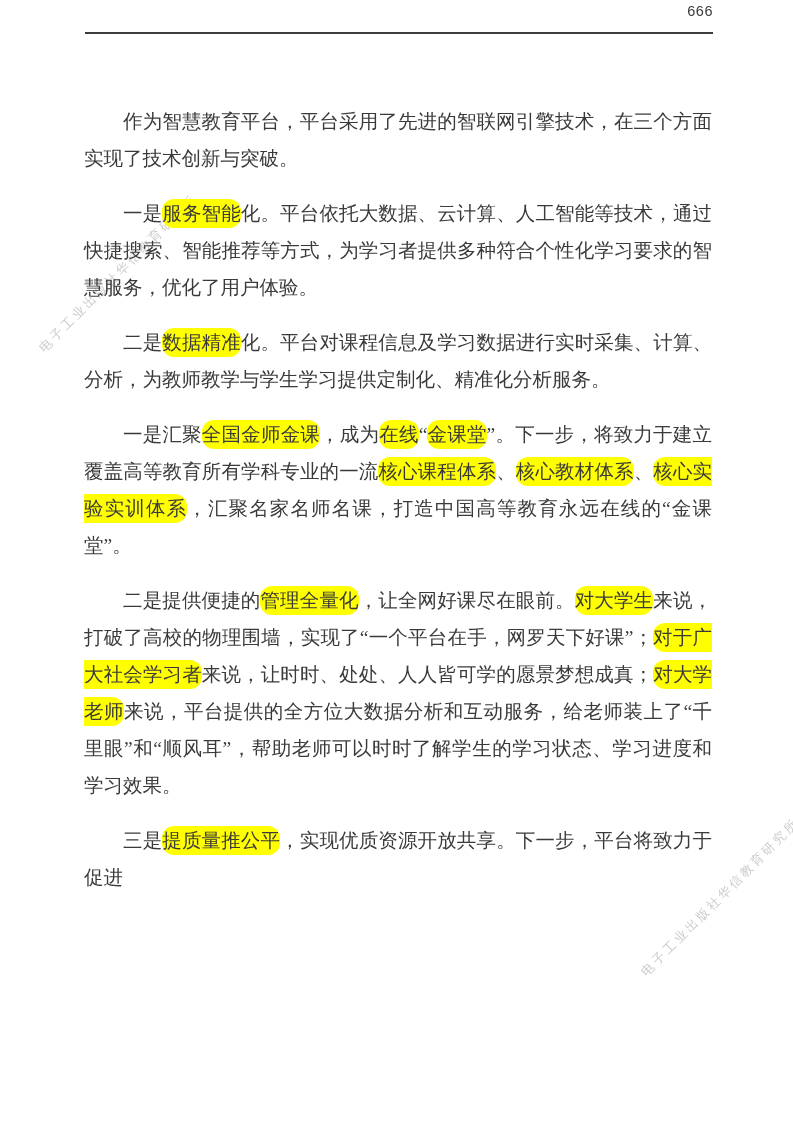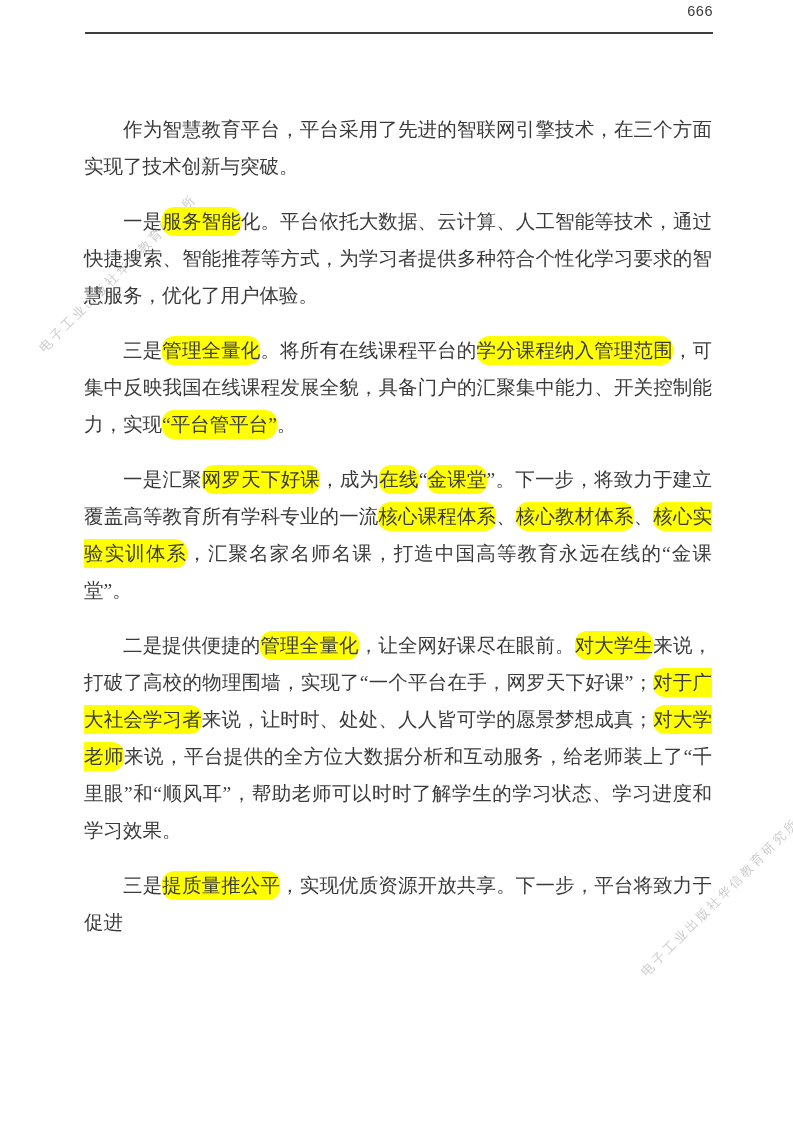--- a/index.html
+++ b/index.html
@@ -29,21 +29,21 @@
     background: var(--rule, #3e3e3e);
   }
   .content {
     position: absolute;
     top: 99px; left: 84px;
     width: 628px;
     color: var(--text, #3a3a3a);
     font-size: 19.5px;
   }
   .content p {
-    margin: 12px 0 18px 0;
+    margin: 4px 0 18px 0;
     line-height: 37px;
     text-align: justify;
     text-indent: 2em;
   }
   .content h2 {
     margin: 12px 0 18px 0;
     line-height: 37px;
     font-size: 19.5px;
     font-weight: bold;
     color: var(--heading, #262626);
@@ -74,18 +74,18 @@
 <div class="page">
   <span class="page-number">666</span>
   <div class="header-rule"></div>
 
   <div class="watermark wm1">电子工业出版社华信教育研究所</div>
   <div class="watermark wm2">电子工业出版社华信教育研究所</div>
 
   <main class="content">
       <p><span>作为智慧教育平台，平台采用了先进的智联网引擎技术，在三个方面实现了技术创新与突破。</span></p>
       <p><span>一是</span><span class="hl">服务智能</span><span>化。平台依托大数据、云计算、人工智能等技术，通过快捷搜索、智能推荐等方式，为学习者提供多种符合个性化学习要求的智慧服务，优化了用户体验。</span></p>
-      <p><span>三是</span><span class="hl">管理全量化</span><span>。将所有在线课程平台的</span><span class="hl">学分课程纳入管理范围</span><span>，可集中反映我国在线课程发展全貌，具备门户的汇聚集中能力、开关控制能力，实现</span><span class="hl">“平台管平台”</span><span>。</span></p>
-      <p><span>一是汇聚</span><span class="hl">网罗天下好课</span><span>，成为</span><span class="hl">在线</span><span>“</span><span class="hl">金课堂</span><span>”。下一步，将致力于建立覆盖高等教育所有学科专业的一流</span><span class="hl">核心课程体系</span><span>、</span><span class="hl">核心教材体系</span><span>、</span><span class="hl">核心实验实训体系</span><span>，汇聚名家名师名课，打造中国高等教育永远在线的“金课堂”。</span></p>
+      <p><span>二是</span><span class="hl">数据精准</span><span>化。平台对课程信息及学习数据进行实时采集、计算、分析，为教师教学与学生学习提供定制化、精准化分析服务。</span></p>
+      <p><span>一是汇聚</span><span class="hl">全国金师金课</span><span>，成为</span><span class="hl">在线</span><span>“</span><span class="hl">金课堂</span><span>”。下一步，将致力于建立覆盖高等教育所有学科专业的一流</span><span class="hl">核心课程体系</span><span>、</span><span class="hl">核心教材体系</span><span>、</span><span class="hl">核心实验实训体系</span><span>，汇聚名家名师名课，打造中国高等教育永远在线的“金课堂”。</span></p>
       <p><span>二是提供便捷的</span><span class="hl">管理全量化</span><span>，让全网好课尽在眼前。</span><span class="hl">对大学生</span><span>来说，打破了高校的物理围墙，实现了“一个平台在手，网罗天下好课”；</span><span class="hl">对于广大社会学习者</span><span>来说，让时时、处处、人人皆可学的愿景梦想成真；</span><span class="hl">对大学老师</span><span>来说，平台提供的全方位大数据分析和互动服务，给老师装上了“千里眼”和“顺风耳”，帮助老师可以时时了解学生的学习状态、学习进度和学习效果。</span></p>
       <p><span>三是</span><span class="hl">提质量推公平</span><span>，实现优质资源开放共享。下一步，平台将致力于促进</span></p>
     </main>
 </div>
 
 </body></html>

